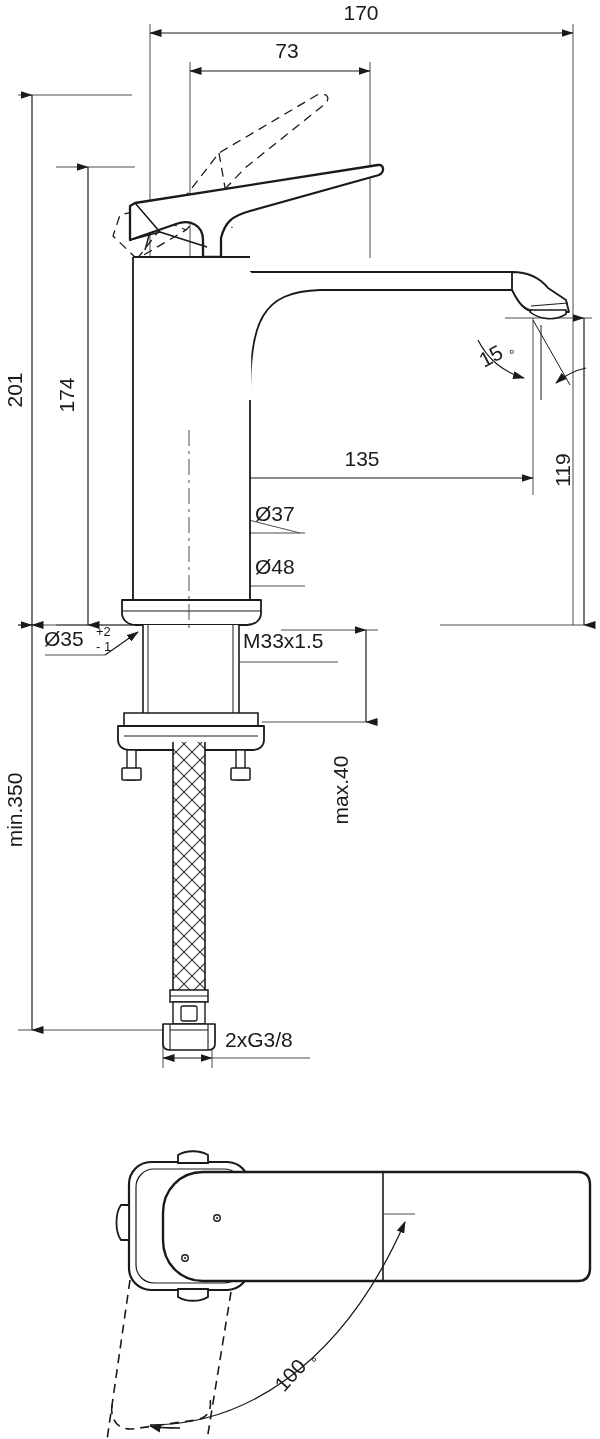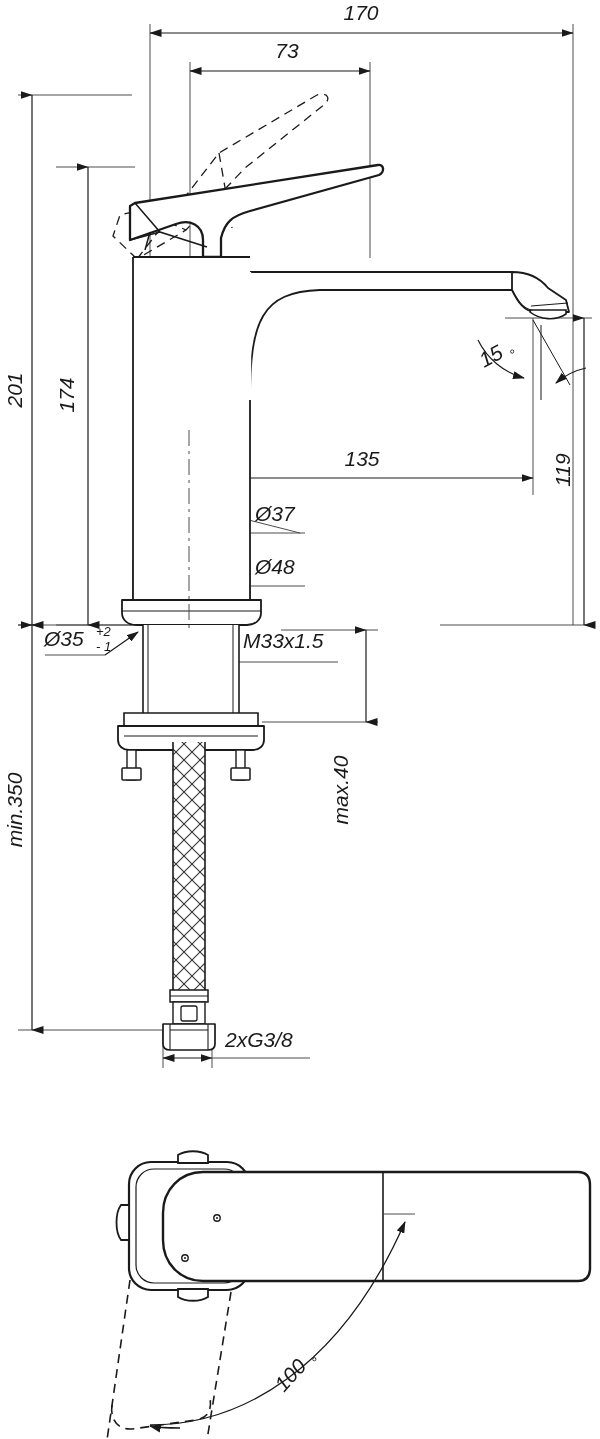--- a/index.html
+++ b/index.html
@@ -9,21 +9,20 @@
   }
   body {
     font-family: "Liberation Sans", sans-serif;
   }
   #sheet {
     position: relative;
     width: 600px;
     height: 1439px;
     background: #ffffff;
     overflow: hidden;
-    font-style: italic;
   }
   #sheet svg {
     display: block;
   }
   .dimtxt {
     font-family: "Liberation Sans", sans-serif;
     font-size: 21px;
     fill: #1a1a1a;
   }
   .dimtxt-sm {

